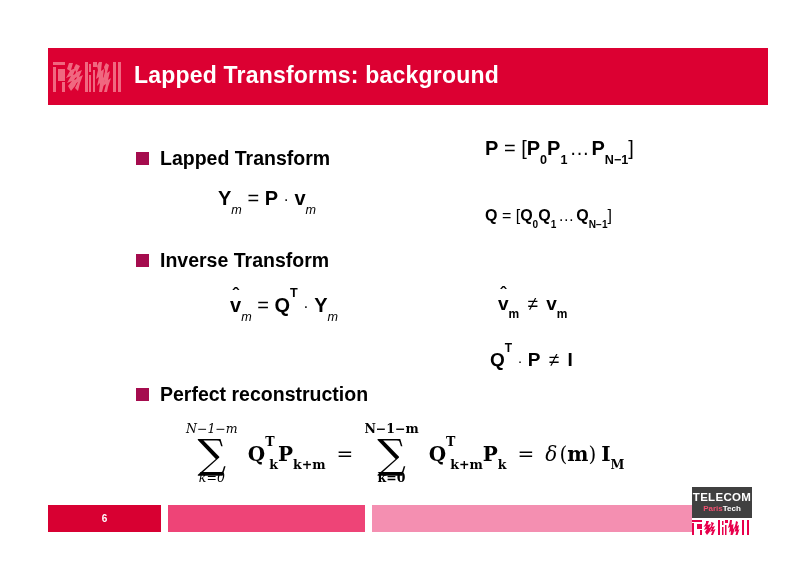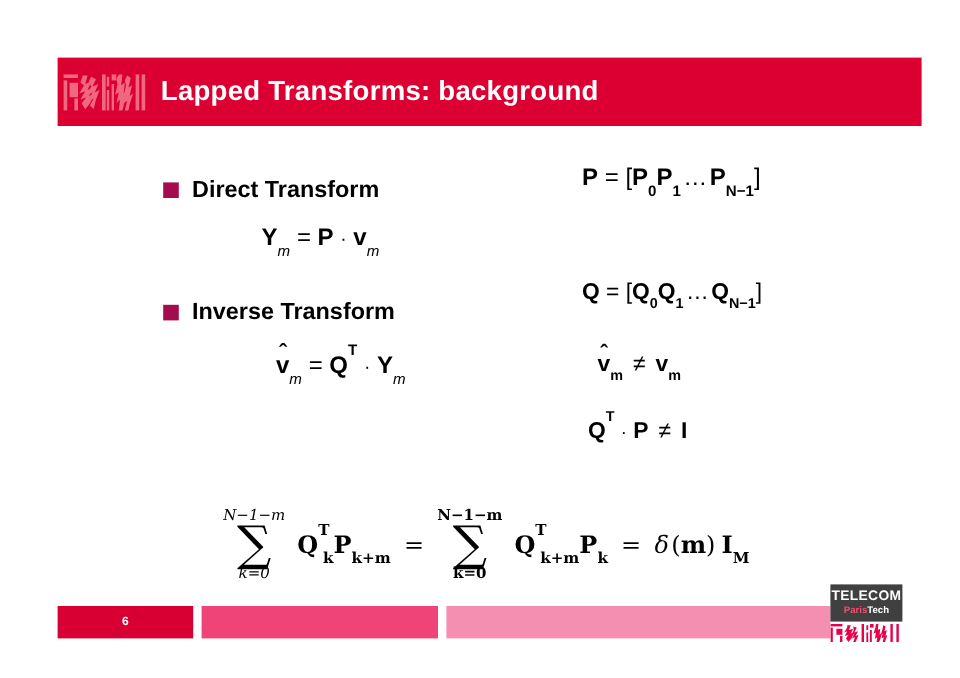--- a/index.html
+++ b/index.html
@@ -252,38 +252,38 @@
         <rect x="66" y="2" width="3" height="30"></rect>
       </g>
     </svg>
     <div class="header-title">Lapped Transforms: background</div>
   </div>
 
   <div class="content">
 
     <div class="bullet-row" style="left:136px; top:44px;">
       <span class="bullet-sq"></span>
-      <span class="bullet-label">Direct Transform</span>
+      <span class="bullet-label">Lapped Transform</span>
     </div>
 
     <div class="math" style="left:218px; top:83px; font-size:20px;">
       <span class="mb">Y</span><sub class="mi">m</sub>
       <span class="op">=</span>
       <span class="mb">P</span>
       <span class="op" style="font-size:0.8em;">·</span>
       <span class="mb">v</span><sub class="mi">m</sub>
     </div>
 
     <div class="math" style="left:485px; top:33px; font-size:20px;">
       <span class="mb">P</span>
       <span class="op">=</span>
       <span class="op">[</span><span class="mb">P</span><sub class="mb">0</sub><span class="mb">P</span><sub class="mb">1</sub><span class="op" style="margin:0 2px;">…</span><span class="mb">P</span><sub class="mb">N−1</sub><span class="op">]</span>
     </div>
 
-    <div class="math" style="left:485px; top:103px; font-size:19px;margin-top:26px;">
+    <div class="math" style="left:485px; top:103px; font-size:16px;">
       <span class="mb">Q</span>
       <span class="op">=</span>
       <span class="op">[</span><span class="mb">Q</span><sub class="mb">0</sub><span class="mb">Q</span><sub class="mb">1</sub><span class="op" style="margin:0 2px;">…</span><span class="mb">Q</span><sub class="mb">N−1</sub><span class="op">]</span>
     </div>
 
     <div class="bullet-row" style="left:136px; top:146px;">
       <span class="bullet-sq"></span>
       <span class="bullet-label">Inverse Transform</span>
     </div>
 
@@ -302,20 +302,24 @@
     </div>
 
     <div class="math" style="left:490px; top:245px; font-size:19px;">
       <span class="mb">Q</span><sup class="mb">T</sup>
       <span class="op" style="font-size:0.8em;">·</span>
       <span class="mb">P</span>
       <span class="op" style="margin:0 3px;">≠</span>
       <span class="mb">I</span>
     </div>
 
+    <div class="bullet-row" style="left:136px; top:280px;">
+      <span class="bullet-sq"></span>
+      <span class="bullet-label">Perfect reconstruction</span>
+    </div>
 
     <div class="sum-eq">
 
       <span class="sigma-group">
         <span class="sig-top">N−1−m</span>
         <span class="sig-glyph">∑</span>
         <span class="sig-bot">k=0</span>
       </span>
 
       <span class="sum-term"><span>Q</span><sup>T</sup><sub style="margin-left:-0.42em;">k</sub><span>P</span><sub>k+m</sub></span>

